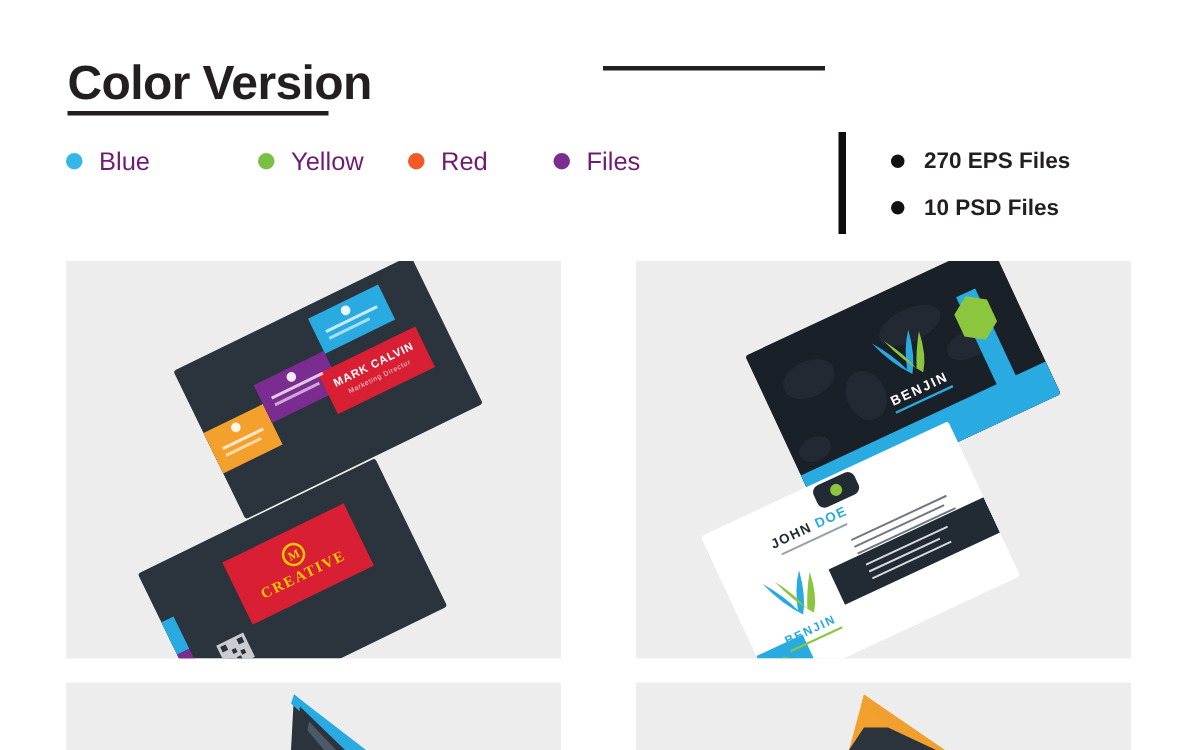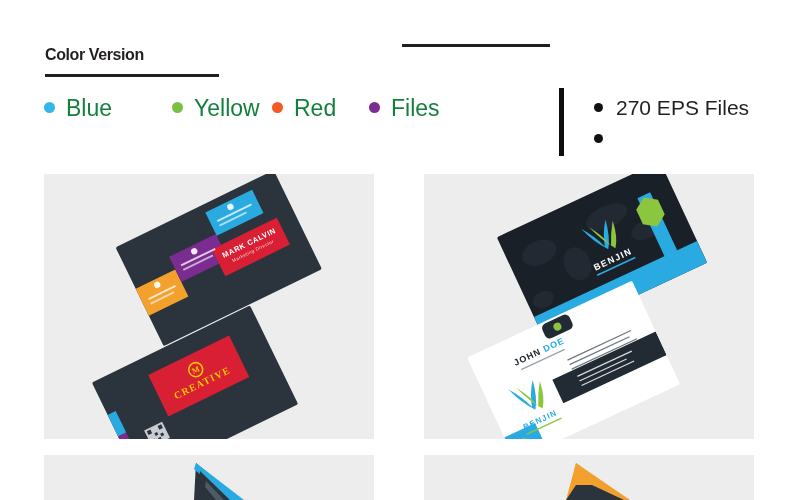--- a/index.html
+++ b/index.html
@@ -7,21 +7,21 @@
     width: 800px; height: 500px;
     background: #ffffff;
     font-family: "Liberation Sans", sans-serif;
     overflow: hidden;
   }
   .page { position: relative; width: 800px; height: 500px; background: #fff; }
 
   
   .section-head { position: absolute; }
   .section-title {
-    font-size: 16px;
+    font-size: 32px;
     font-weight: bold;
     color: #231f20;
     letter-spacing: -0.4px;
     line-height: 30px;
     white-space: nowrap;
   }
   .title-rule {
     height: 3px;
     background: #231f20;
     margin-top: 4px;
@@ -42,22 +42,22 @@
     grid-auto-rows: 31px;
     align-items: center;
   }
   .color-item { display: flex; align-items: center; gap: 11px; }
   .dot {
     width: 11px; height: 11px;
     border-radius: 50%;
     flex: 0 0 auto;
   }
   .color-label {
-    font-size: 23px;
-    color: #15803d;
+    font-size: 17px;
+    color: #701a75;
     line-height: 20px;
     white-space: nowrap;
   }
 
   
   .v-divider {
     position: absolute;
     left: 559px; top: 88px;
     width: 5px; height: 68px;
     background: #0d0d0d;
@@ -72,22 +72,22 @@
     display: flex; align-items: center; gap: 13px;
     height: 31px;
   }
   .file-dot {
     width: 9px; height: 9px;
     border-radius: 50%;
     background: #111111;
     flex: 0 0 auto;
   }
   .file-label {
-    font-size: 21px;
-    font-weight: normal;
+    font-size: 15px;
+    font-weight: bold;
     color: #231f20;
     white-space: nowrap;
     line-height: 20px;
   }
 
   
   .panel {
     position: absolute;
     background: #ededed;
     overflow: hidden;
@@ -136,20 +136,21 @@
 
   <div class="v-divider"></div>
 
   <div class="file-list">
     <div class="file-item">
       <span class="file-dot" style="background: rgb(17, 17, 17);"></span>
       <span class="file-label">270 EPS Files</span>
     </div>
     <div class="file-item">
       <span class="file-dot" style="background: rgb(17, 17, 17);"></span>
+      <span class="file-label">10 PSD Files</span>
     </div>
   </div>
 
   <div class="panel" id="panel-tl" style="background: rgb(237, 237, 237);">
     <svg viewBox="0 0 330 265" xmlns="http://www.w3.org/2000/svg">
       <defs>
         <clipPath id="cTop">
             <path d="M96 72 L216 12 L265 110 L146 172 Z"></path>
           </clipPath>
         <clipPath id="cBot">

